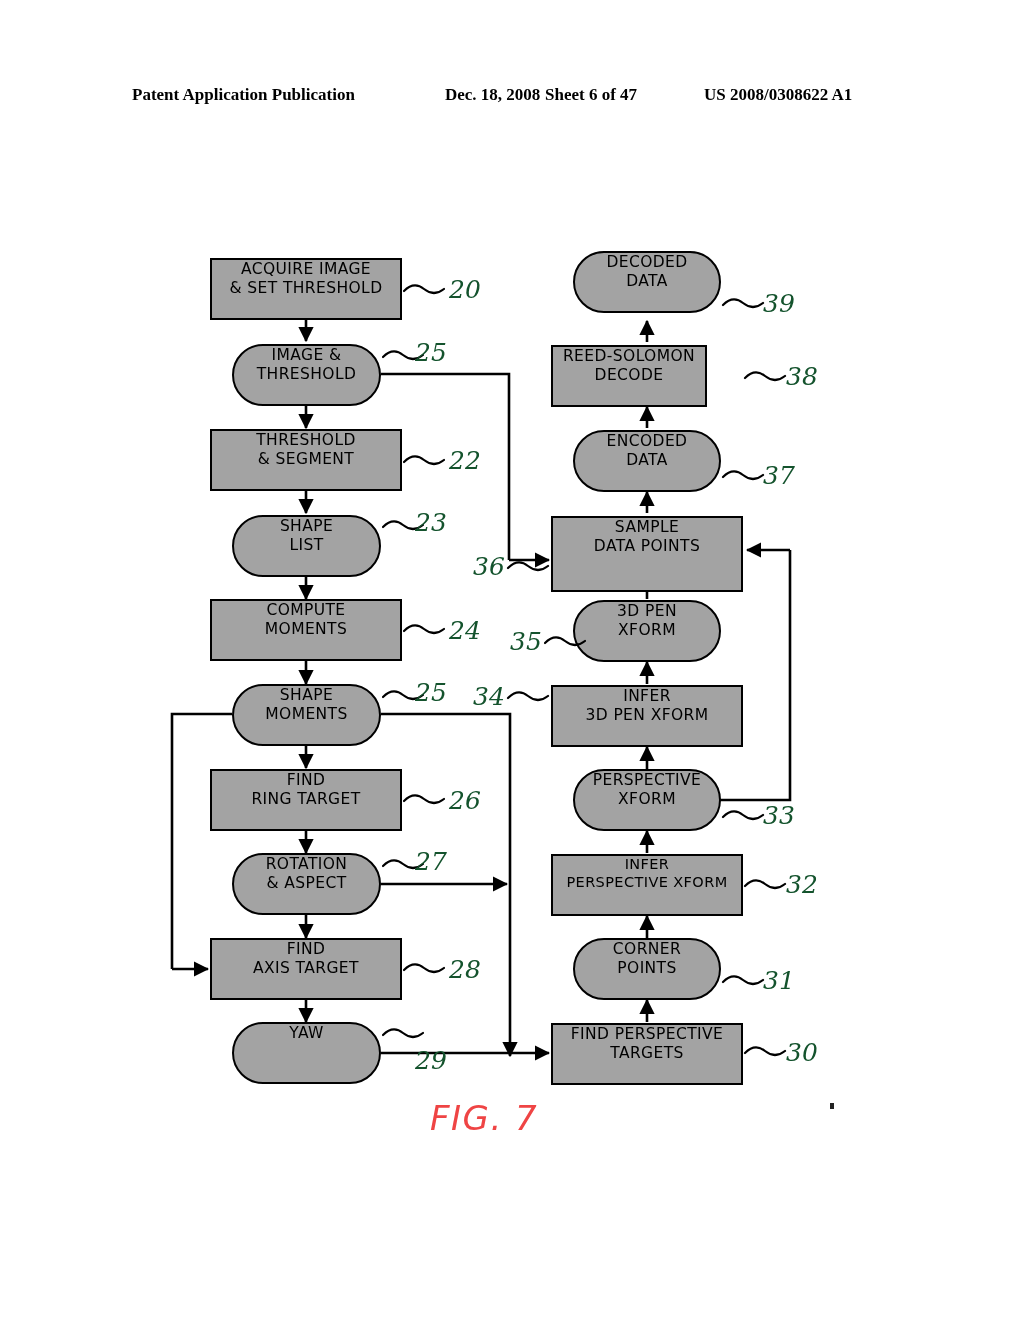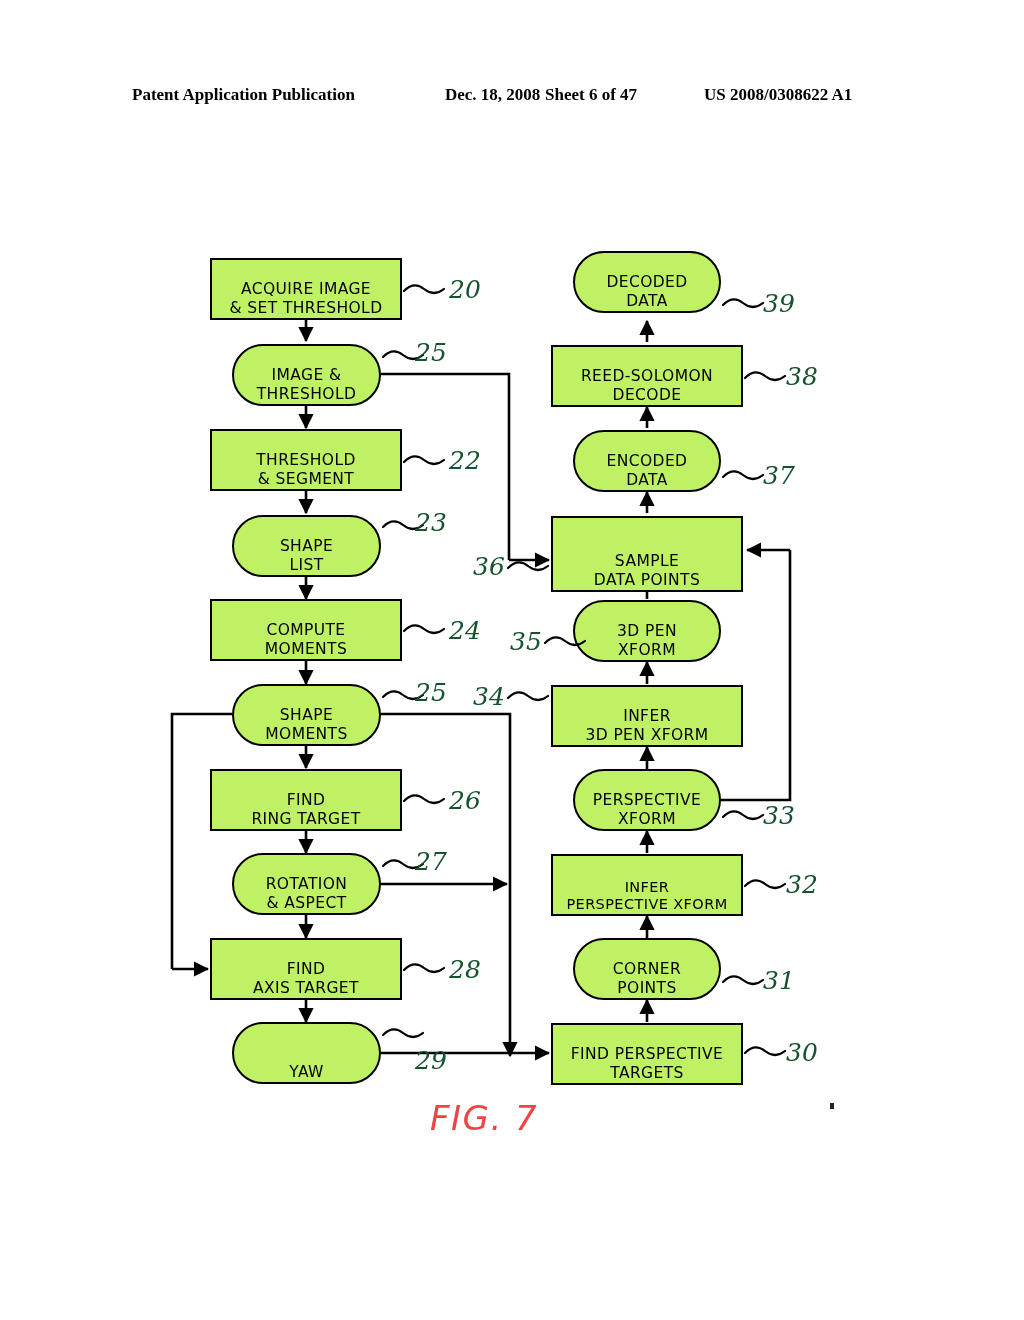--- a/index.html
+++ b/index.html
@@ -47,23 +47,23 @@
     left: 0; top: 0;
     width: 1024px; height: 1320px;
     pointer-events: none;
   }
 
   
   .node {
     position: absolute;
     box-sizing: border-box;
     border: 2.5px solid #000;
-    background: #bef264;
+    background: #a3a3a3;
     display: flex;
-    align-items: flex-end;
+    align-items: flex-start;
     justify-content: center;
     text-align: center;
     font-family: "DejaVu Sans", sans-serif;
     font-size: 15.5px;
     letter-spacing: 0.4px;
     line-height: 1.22;
     color: #000;
     z-index: 3;
   }
   .node.rect  { border-radius: 0; }
@@ -201,21 +201,21 @@
   </div>
 
   <div class="node round" style="left:232px; top:1022px; width:149px; height:62px;">
     <span class="lbl">YAW</span>
   </div>
 
   <div class="node round" style="left:573px; top:251px; width:148px; height:62px;">
     <span class="lbl">DECODED<br>DATA</span>
   </div>
 
-  <div class="node rect" style="left:551px; top:345px; width:192px; height:62px;">
+  <div class="node rect" style="left:551px; top:345px; width:156px; height:62px;">
     <span class="lbl">REED-SOLOMON<br>DECODE</span>
   </div>
 
   <div class="node round" style="left:573px; top:430px; width:148px; height:62px;">
     <span class="lbl">ENCODED<br>DATA</span>
   </div>
 
   <div class="node rect" style="left:551px; top:516px; width:192px; height:76px;">
     <span class="lbl">SAMPLE<br>DATA POINTS</span>
   </div>

